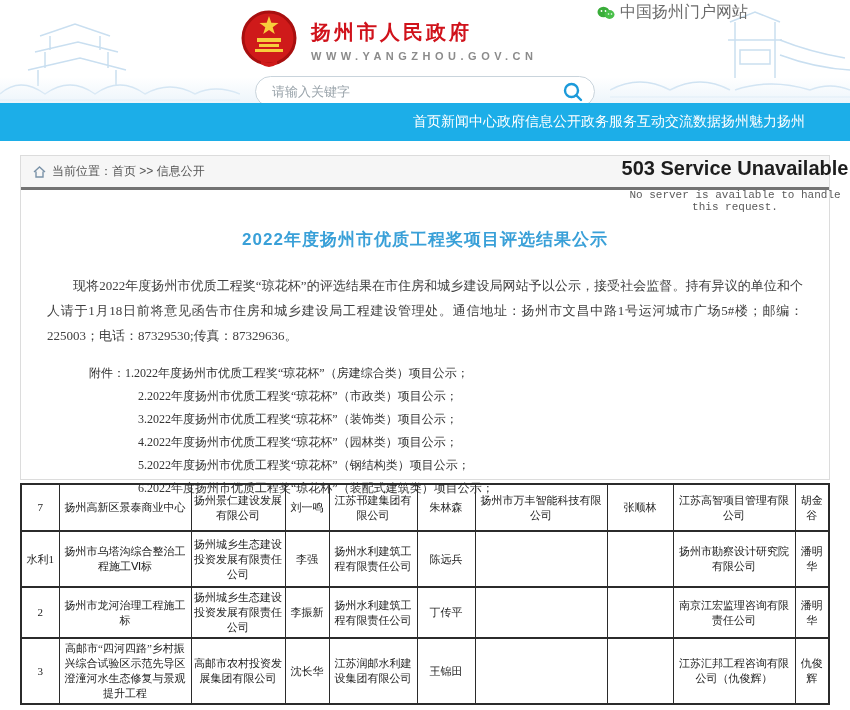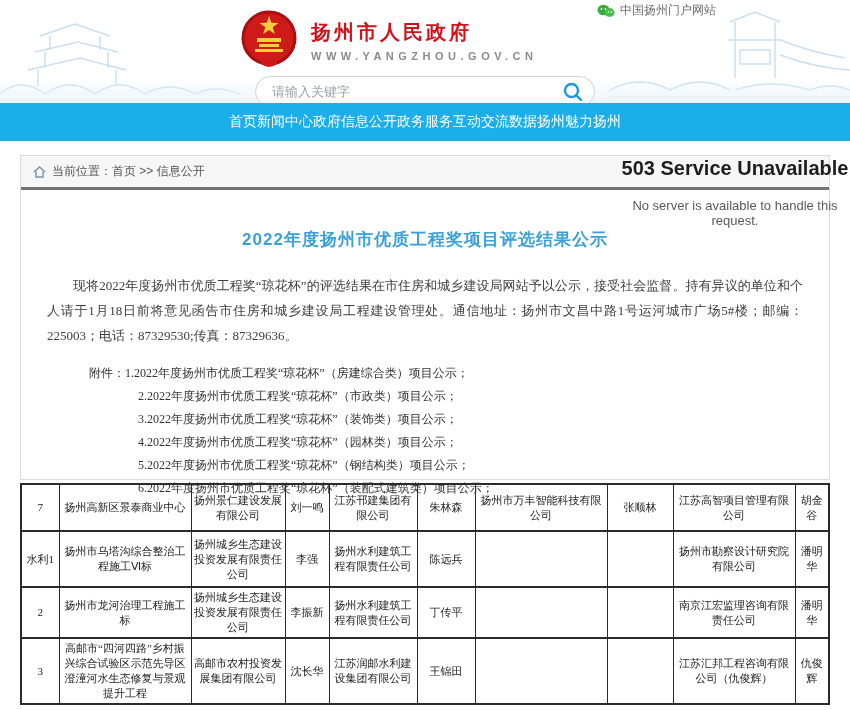--- a/index.html
+++ b/index.html
@@ -16,39 +16,39 @@
     background:linear-gradient(#ffffff00,#eaf3fa); }
 
   .logo-wrap { position:absolute; left:237px; top:8px; display:flex; align-items:center; }
   .emblem { width:64px; height:64px; margin-right:10px; }
   .site-text { display:flex; flex-direction:column; }
   .site-name { color:#d0121b; font-size:20px; font-weight:bold; letter-spacing:3px;
     font-family:"Liberation Serif", serif; }
   .site-url { color:#8b8b8b; font-size:11px; font-weight:bold; letter-spacing:4.5px; margin-top:4px; }
 
   .portal { position:absolute; left:597px; top:2px; display:flex; align-items:center; gap:5px; }
-  .portal-label { color:#6b6b6b; font-size:12px;text-align:center; }
+  .portal-label { color:#6b6b6b; font-size:16px;text-align:center; }
 
   .search { position:absolute; left:255px; top:76px; width:340px; height:31px;
     border:1px solid #c9d4dc; border-radius:16px; background:#fff;
     display:flex; align-items:center; padding:0 10px 0 16px;gap:32px; }
   .search input { flex:1; border:none; outline:none; font-size:13px; color:#333;
     font-family:"Liberation Sans", sans-serif; background:transparent; }
   .search input::placeholder { color:#9aa4ab; }
 
   
   .nav { height:38px; background:#1caee8; display:flex; align-items:center;
-    justify-content:center; padding:0 45px; }
+    justify-content:flex-end; padding:0 45px; }
   .nav-item { color:#fff; font-size:14px; cursor:pointer; white-space:nowrap; }
 
   
   .err { position:absolute; top:157px; right:0; width:230px; text-align:center; z-index:5; }
   .err-title { font-size:20px; font-weight:bold; color:#1d1d1d; letter-spacing:0;
     font-family:"Liberation Sans", sans-serif; white-space:nowrap; }
-  .err-msg { font-size:13px; color:#5a5a5a; margin-top:18px; }
+  .err-msg { font-size:11px; color:#5a5a5a; margin-top:9px;font-family:Liberation Mono, monospace; }
 
   
   .content { position:absolute; left:20px; top:155px; width:810px; height:325px;
     border:1px solid #dcdcdc; background:#fff; }
   .crumb-bar { height:34px; background:#f6f6f6; border-bottom:3px solid #737373;
     display:flex; align-items:center; padding-left:12px; gap:6px; }
   .crumb-text { font-size:12px; color:#555; }
 
   .art-title { margin-top:38px; text-align:center; color:#39a0d8; font-size:17px;
     font-weight:bold; font-family:"Liberation Sans", sans-serif; letter-spacing:1px; }

